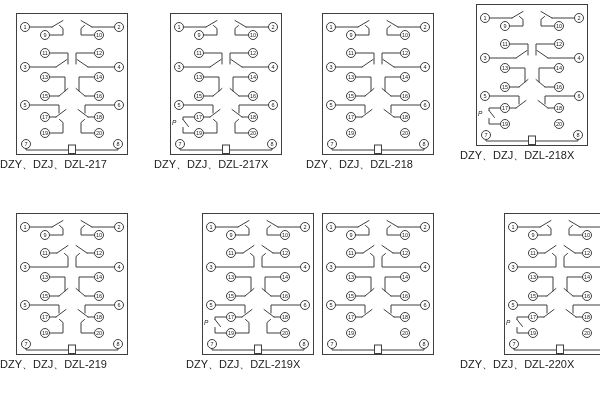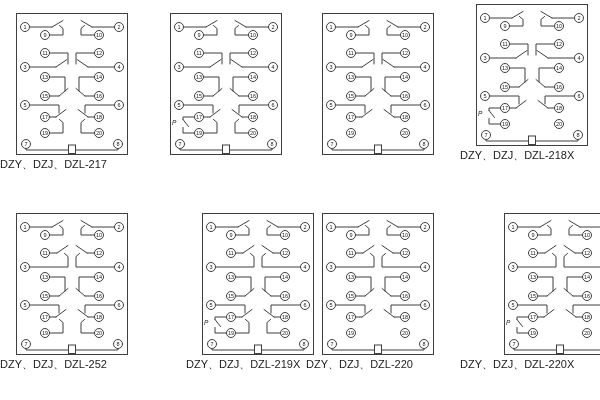--- a/index.html
+++ b/index.html
@@ -164,20 +164,21 @@
         <circle cx="29" cy="104" r="4.5" fill="#ffffff" stroke="#3f3f3f" stroke-width="1"></circle>
         <text x="29" y="106" text-anchor="middle" font-size="5.5" fill="#222222">17</text>
         <circle cx="83" cy="104" r="4.5" fill="#ffffff" stroke="#3f3f3f" stroke-width="1"></circle>
         <text x="83" y="106" text-anchor="middle" font-size="5.5" fill="#222222">18</text>
         <circle cx="29" cy="120" r="4.5" fill="#ffffff" stroke="#3f3f3f" stroke-width="1"></circle>
         <text x="29" y="122" text-anchor="middle" font-size="5.5" fill="#222222">19</text>
         <circle cx="83" cy="120" r="4.5" fill="#ffffff" stroke="#3f3f3f" stroke-width="1"></circle>
         <text x="83" y="122" text-anchor="middle" font-size="5.5" fill="#222222">20</text>
         <text x="2" y="112" font-size="6.5" font-style="italic" fill="#222222">P</text>
       </svg>
+      <div class="panel-label">DZY、DZJ、DZL-217X</div>
     </div>
     <div class="panel" style="left: 322px; top: 13px;">
       <svg width="112" height="142" viewBox="0 0 112 142">
         <rect x="0.5" y="0.5" width="111" height="141" fill="none" stroke="#3f3f3f" stroke-width="1"></rect>
         <polyline points="13.5,14 36,14" fill="none" stroke="#3f3f3f" stroke-width="1" stroke-linecap="round"></polyline>
         <polyline points="36,14 47,7.5" fill="none" stroke="#3f3f3f" stroke-width="1" stroke-linecap="round"></polyline>
         <polyline points="33.5,22 47,22 47,15.5 43.5,12.5" fill="none" stroke="#3f3f3f" stroke-width="1" stroke-linecap="round"></polyline>
         <polyline points="33.5,40 52,40 52,51" fill="none" stroke="#3f3f3f" stroke-width="1" stroke-linecap="round"></polyline>
         <polyline points="13.5,54 40,54" fill="none" stroke="#3f3f3f" stroke-width="1" stroke-linecap="round"></polyline>
         <polyline points="40,54 51,46.5" fill="none" stroke="#3f3f3f" stroke-width="1" stroke-linecap="round"></polyline>
@@ -236,20 +237,21 @@
         <text x="83" y="85" text-anchor="middle" font-size="5.5" fill="#222222">16</text>
         <circle cx="29" cy="104" r="4.5" fill="#ffffff" stroke="#3f3f3f" stroke-width="1"></circle>
         <text x="29" y="106" text-anchor="middle" font-size="5.5" fill="#222222">17</text>
         <circle cx="83" cy="104" r="4.5" fill="#ffffff" stroke="#3f3f3f" stroke-width="1"></circle>
         <text x="83" y="106" text-anchor="middle" font-size="5.5" fill="#222222">18</text>
         <circle cx="29" cy="120" r="4.5" fill="#ffffff" stroke="#3f3f3f" stroke-width="1"></circle>
         <text x="29" y="122" text-anchor="middle" font-size="5.5" fill="#222222">19</text>
         <circle cx="83" cy="120" r="4.5" fill="#ffffff" stroke="#3f3f3f" stroke-width="1"></circle>
         <text x="83" y="122" text-anchor="middle" font-size="5.5" fill="#222222">20</text>
       </svg>
+      <div class="panel-label">DZY、DZJ、DZL-218</div>
     </div>
     <div class="panel" style="left: 476px; top: 4px;">
       <svg width="112" height="142" viewBox="0 0 112 142">
         <rect x="0.5" y="0.5" width="111" height="141" fill="none" stroke="#3f3f3f" stroke-width="1"></rect>
         <polyline points="13.5,14 36,14" fill="none" stroke="#3f3f3f" stroke-width="1" stroke-linecap="round"></polyline>
         <polyline points="36,14 47,7.5" fill="none" stroke="#3f3f3f" stroke-width="1" stroke-linecap="round"></polyline>
         <polyline points="33.5,22 47,22 47,15.5 43.5,12.5" fill="none" stroke="#3f3f3f" stroke-width="1" stroke-linecap="round"></polyline>
         <polyline points="33.5,40 52,40 52,51" fill="none" stroke="#3f3f3f" stroke-width="1" stroke-linecap="round"></polyline>
         <polyline points="13.5,54 40,54" fill="none" stroke="#3f3f3f" stroke-width="1" stroke-linecap="round"></polyline>
         <polyline points="40,54 51,46.5" fill="none" stroke="#3f3f3f" stroke-width="1" stroke-linecap="round"></polyline>
@@ -387,21 +389,21 @@
         <text x="83" y="85" text-anchor="middle" font-size="5.5" fill="#222222">16</text>
         <circle cx="29" cy="104" r="4.5" fill="#ffffff" stroke="#3f3f3f" stroke-width="1"></circle>
         <text x="29" y="106" text-anchor="middle" font-size="5.5" fill="#222222">17</text>
         <circle cx="83" cy="104" r="4.5" fill="#ffffff" stroke="#3f3f3f" stroke-width="1"></circle>
         <text x="83" y="106" text-anchor="middle" font-size="5.5" fill="#222222">18</text>
         <circle cx="29" cy="120" r="4.5" fill="#ffffff" stroke="#3f3f3f" stroke-width="1"></circle>
         <text x="29" y="122" text-anchor="middle" font-size="5.5" fill="#222222">19</text>
         <circle cx="83" cy="120" r="4.5" fill="#ffffff" stroke="#3f3f3f" stroke-width="1"></circle>
         <text x="83" y="122" text-anchor="middle" font-size="5.5" fill="#222222">20</text>
       </svg>
-      <div class="panel-label">DZY、DZJ、DZL-252</div>
+      <div class="panel-label">DZY、DZJ、DZL-219</div>
     </div>
     <div class="panel" style="left: 170px; top: 213px; margin-left: 32px;">
       <svg width="112" height="142" viewBox="0 0 112 142">
         <rect x="0.5" y="0.5" width="111" height="141" fill="none" stroke="#3f3f3f" stroke-width="1"></rect>
         <polyline points="13.5,14 36,14" fill="none" stroke="#3f3f3f" stroke-width="1" stroke-linecap="round"></polyline>
         <polyline points="36,14 47,7.5" fill="none" stroke="#3f3f3f" stroke-width="1" stroke-linecap="round"></polyline>
         <polyline points="33.5,22 47,22 47,15.5 43.5,12.5" fill="none" stroke="#3f3f3f" stroke-width="1" stroke-linecap="round"></polyline>
         <polyline points="33.5,40 41,40" fill="none" stroke="#3f3f3f" stroke-width="1" stroke-linecap="round"></polyline>
         <polyline points="41,40 52,32.5" fill="none" stroke="#3f3f3f" stroke-width="1" stroke-linecap="round"></polyline>
         <polyline points="13.5,54 52,54 52,43.5 48.5,40.5" fill="none" stroke="#3f3f3f" stroke-width="1" stroke-linecap="round"></polyline>
@@ -539,21 +541,20 @@
         <text x="83" y="85" text-anchor="middle" font-size="5.5" fill="#222222">16</text>
         <circle cx="29" cy="104" r="4.5" fill="#ffffff" stroke="#3f3f3f" stroke-width="1"></circle>
         <text x="29" y="106" text-anchor="middle" font-size="5.5" fill="#222222">17</text>
         <circle cx="83" cy="104" r="4.5" fill="#ffffff" stroke="#3f3f3f" stroke-width="1"></circle>
         <text x="83" y="106" text-anchor="middle" font-size="5.5" fill="#222222">18</text>
         <circle cx="29" cy="120" r="4.5" fill="#ffffff" stroke="#3f3f3f" stroke-width="1"></circle>
         <text x="29" y="122" text-anchor="middle" font-size="5.5" fill="#222222">19</text>
         <circle cx="83" cy="120" r="4.5" fill="#ffffff" stroke="#3f3f3f" stroke-width="1"></circle>
         <text x="83" y="122" text-anchor="middle" font-size="5.5" fill="#222222">20</text>
       </svg>
-      <div class="panel-label">DZY、DZJ、DZL-220</div>
     </div>
     <div class="panel" style="left: 476px; top: 213px; padding-left: 28px;">
       <svg width="112" height="142" viewBox="0 0 112 142">
         <rect x="0.5" y="0.5" width="111" height="141" fill="none" stroke="#3f3f3f" stroke-width="1"></rect>
         <polyline points="13.5,14 36,14" fill="none" stroke="#3f3f3f" stroke-width="1" stroke-linecap="round"></polyline>
         <polyline points="36,14 47,7.5" fill="none" stroke="#3f3f3f" stroke-width="1" stroke-linecap="round"></polyline>
         <polyline points="33.5,22 47,22 47,15.5 43.5,12.5" fill="none" stroke="#3f3f3f" stroke-width="1" stroke-linecap="round"></polyline>
         <polyline points="33.5,40 41,40" fill="none" stroke="#3f3f3f" stroke-width="1" stroke-linecap="round"></polyline>
         <polyline points="41,40 52,32.5" fill="none" stroke="#3f3f3f" stroke-width="1" stroke-linecap="round"></polyline>
         <polyline points="13.5,54 52,54 52,43.5 48.5,40.5" fill="none" stroke="#3f3f3f" stroke-width="1" stroke-linecap="round"></polyline>

